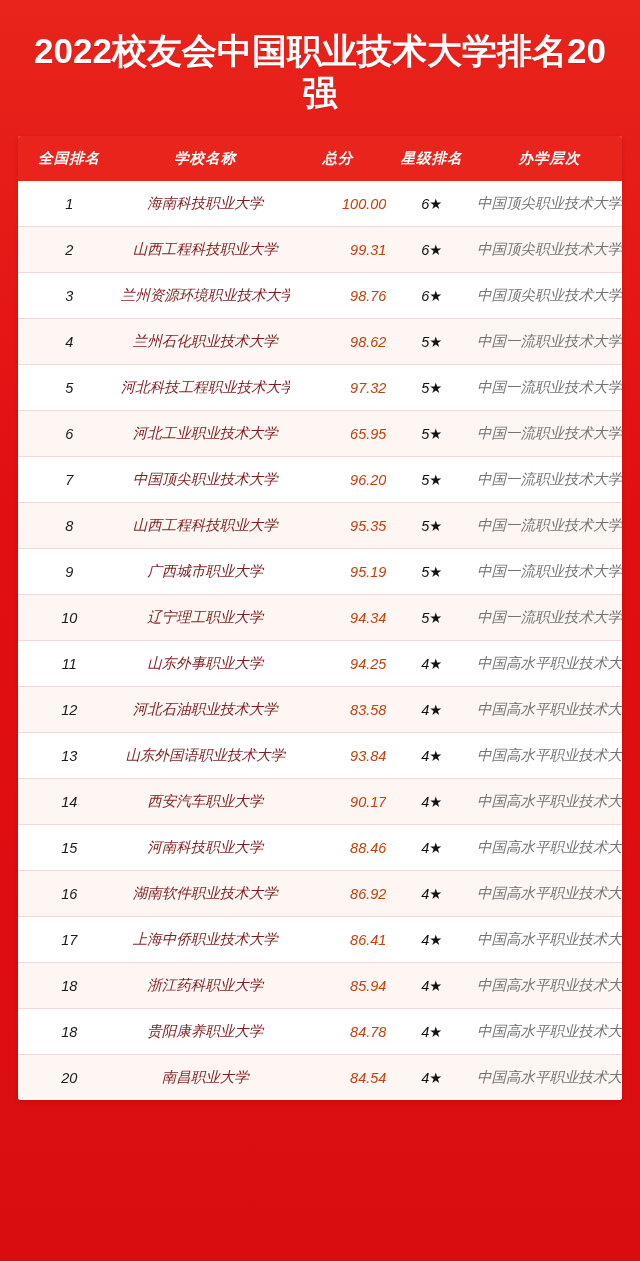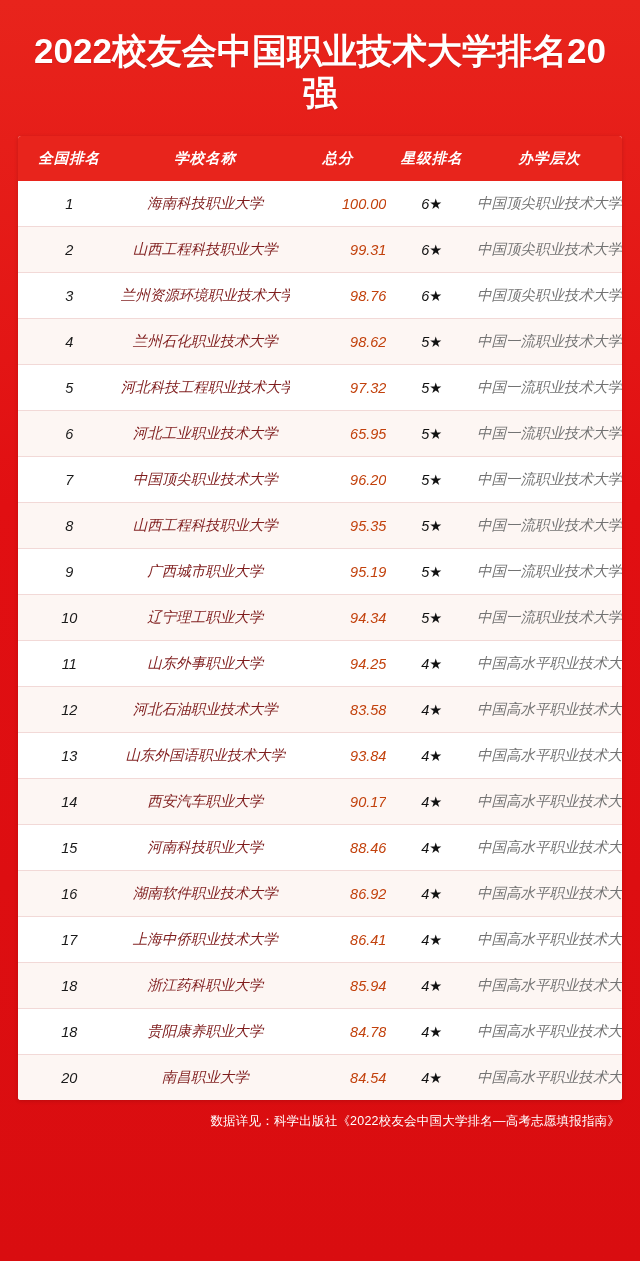--- a/index.html
+++ b/index.html
@@ -263,15 +263,14 @@
           <td class="rank">20</td>
           <td class="name">南昌职业大学</td>
           <td class="score">84.54</td>
           <td class="star">4★</td>
           <td class="level">中国高水平职业技术大学</td>
         </tr>
       </tbody>
     </table>
   </div>
 
-  <div class="footer">数据详见：科学出版社《2022校友会中国大学排名—高考志愿填报指南》</div>
 
 </div>
 
 </body></html>

